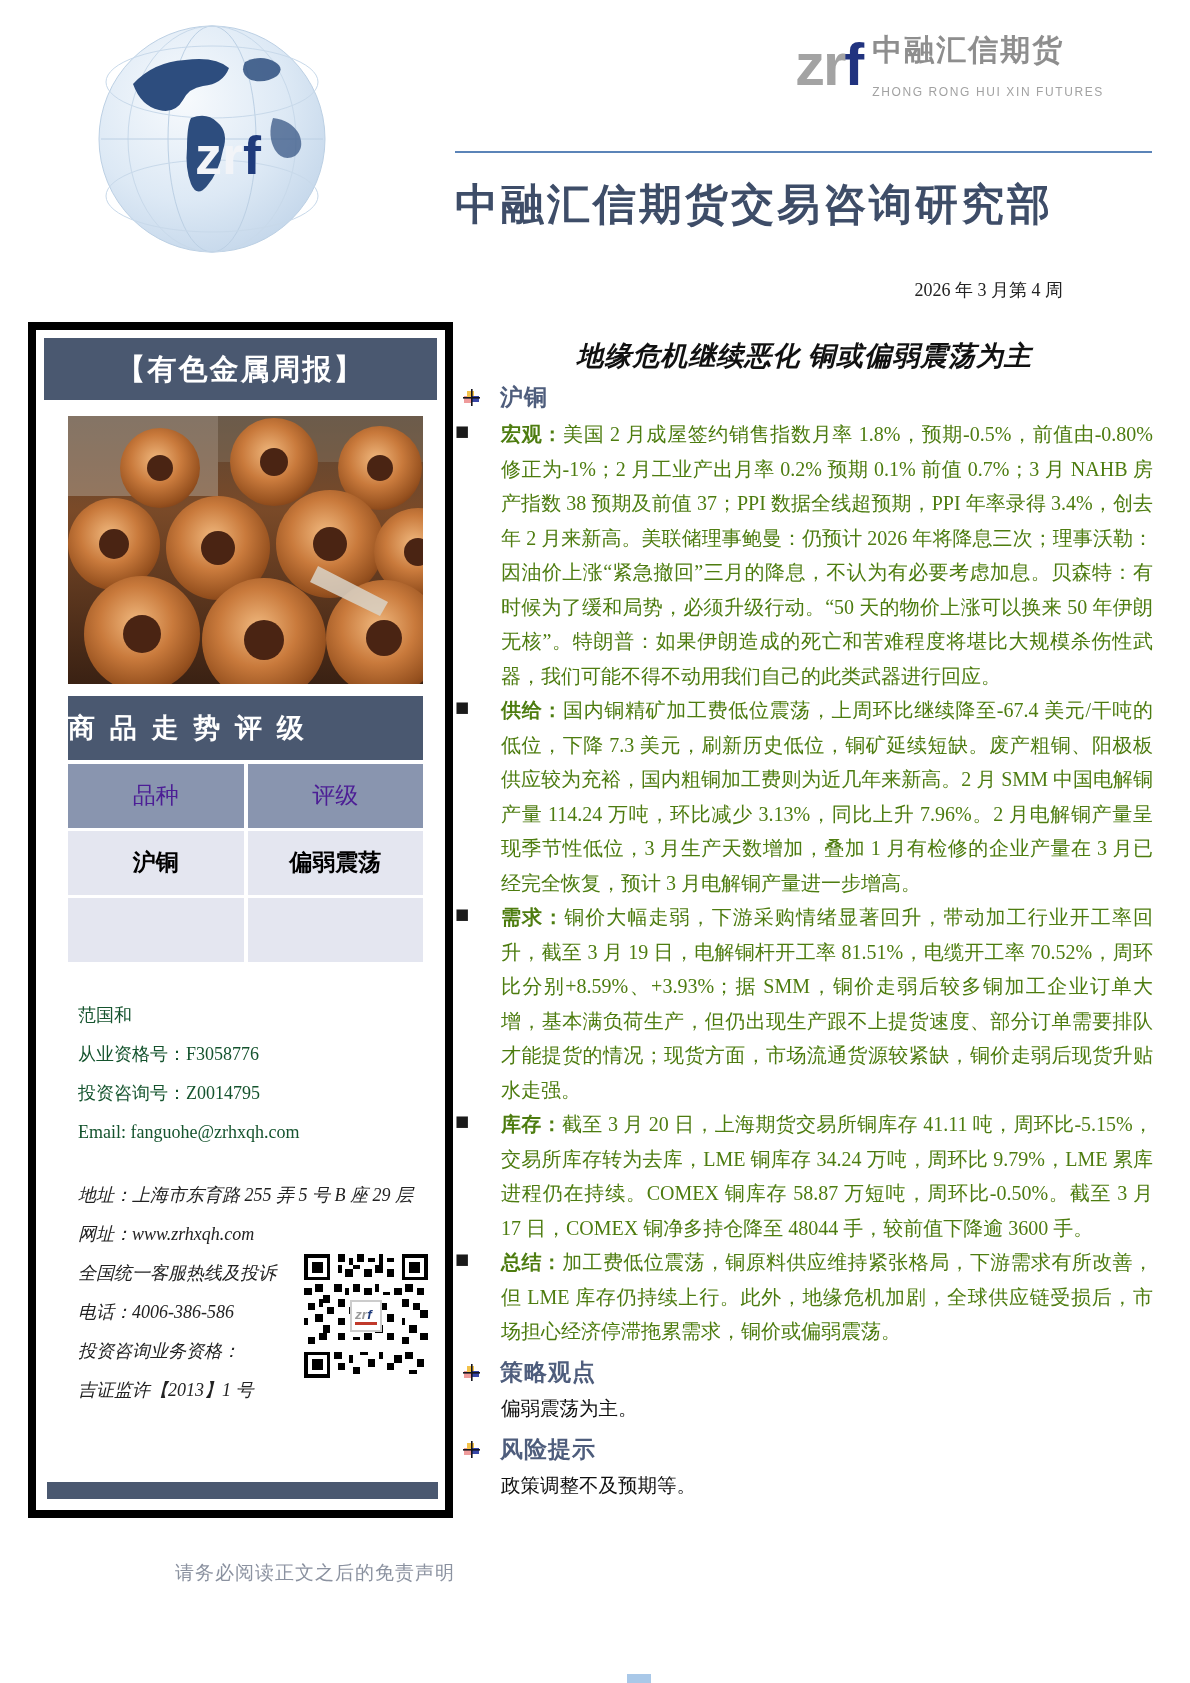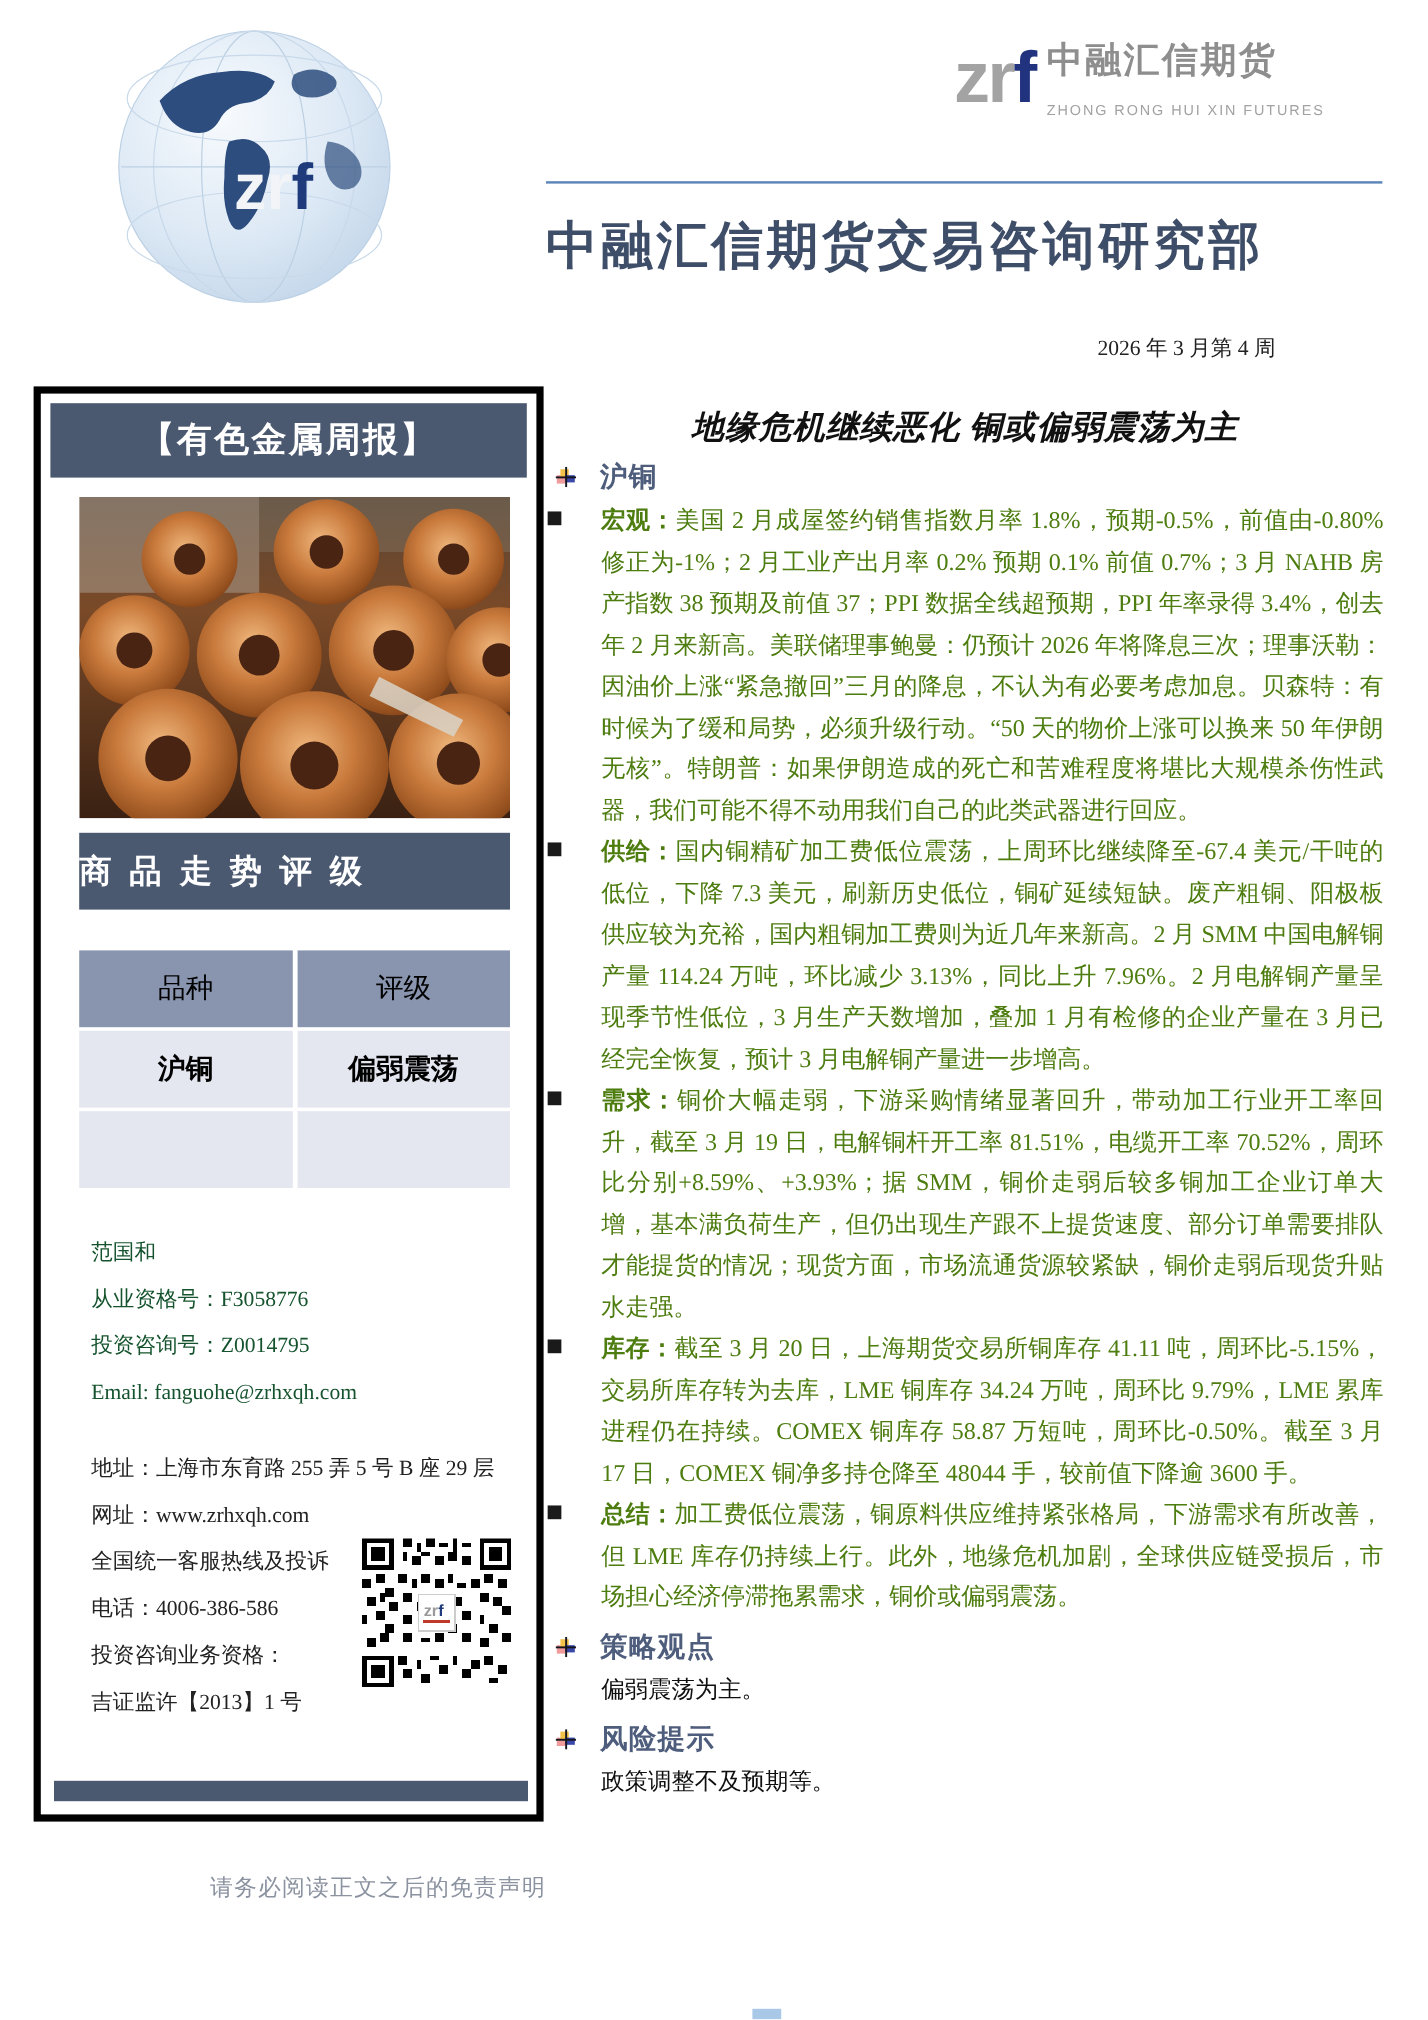--- a/index.html
+++ b/index.html
@@ -18,36 +18,36 @@
   .brand-mark .f  { color:#21337f; }
   .brand-text .cn { font-size:30px; font-weight:bold; color:#8e8e8e; letter-spacing:2px; }
   .brand-text .en { font-size:12px; font-weight:normal; color:#a2a2a2; letter-spacing:1.6px; margin-top:14px; }
   .rule { position:absolute; left:455px; top:151px; width:697px; height:2px; background:#5b84b8; }
   .dept { position:absolute; left:455px; top:176px; width:700px; font-size:43px; font-weight:bold;
           color:#3e4d68; letter-spacing:3px; white-space:nowrap; }
   .rdate { position:absolute; left:455px; top:278px; width:608px; text-align:right; font-size:18px; color:#222; }
 
   
   .sidebar { position:absolute; left:28px; top:322px; width:425px; height:1196px;
-             border:6px solid #000000; background:#fff; padding:8px; }
+             border:8px solid #000000; background:#fff; padding:8px; }
   .banner { height:62px; line-height:62px; background:#4a5870; color:#fff; text-align:center;
             font-size:29px; font-weight:bold; letter-spacing:2px; }
   .photo { margin:16px 14px 12px 24px; height:268px; overflow:hidden; }
   .tbl { margin:0 14px 0 24px; }
   .tbl-title { height:64px; line-height:64px; background:#4a5870; color:#fff; text-align:left;
                font-size:27px; font-weight:bold; letter-spacing:4px; margin-bottom:4px; }
   .tbl-row { display:flex; gap:4px; margin-bottom:3px; }
   .tbl-row > div { flex:1; height:64px; line-height:64px; text-align:center; }
-  .tbl-row.head > div { background:#8995af; color:#000000; font-size:23px;margin-top:30px; }
+  .tbl-row.head > div { background:#8995af; color:#4c1d95; font-size:23px; }
   .tbl-row.data > div { background:#e4e6f0; color:#000; font-size:23px; font-weight:bold; }
   .tbl-row.blank > div { background:#e4e6f0; }
   .analyst { margin:34px 0 0 34px; font-size:18px; line-height:39px; color:#14532d;
              font-family:Liberation Serif, serif; }
   .contact { position:relative; margin:24px 0 0 34px; width:372px; font-size:18px;
-             line-height:39px; color:#222; }
+             line-height:39px; color:#222;font-style:italic; }
   .qr { position:absolute; left:222px; top:78px; width:132px; height:124px; }
   .side-bottom-bar { position:absolute; left:11px; right:7px; bottom:11px; height:17px; background:#4a5870; }
 
   
   .main { position:absolute; left:455px; top:338px; width:698px; }
   .rtitle { font-size:27px; font-weight:bold; color:#111; text-align:center; letter-spacing:1px; margin-bottom:8px;font-style:italic; }
   .sec-head { display:flex; align-items:center; gap:20px; margin:8px 0 4px 8px; }
   .sec-head .label { font-size:23px; font-weight:bold; color:#4e5d7c; letter-spacing:1px; }
   .flower { width:17px; height:17px; flex:0 0 17px; }
   .bullet { display:flex; }

